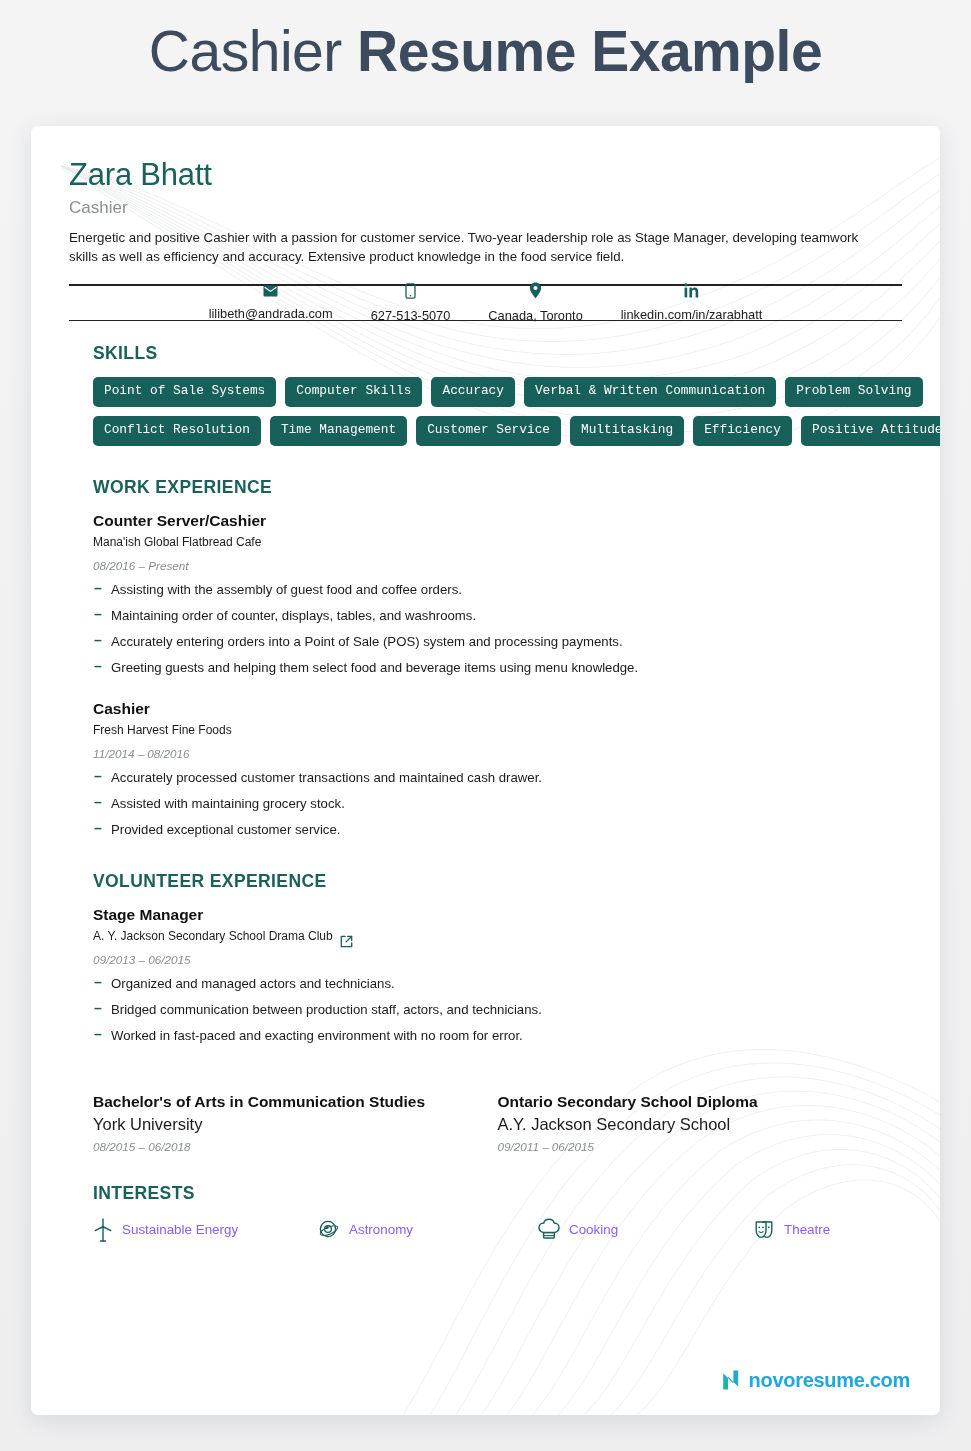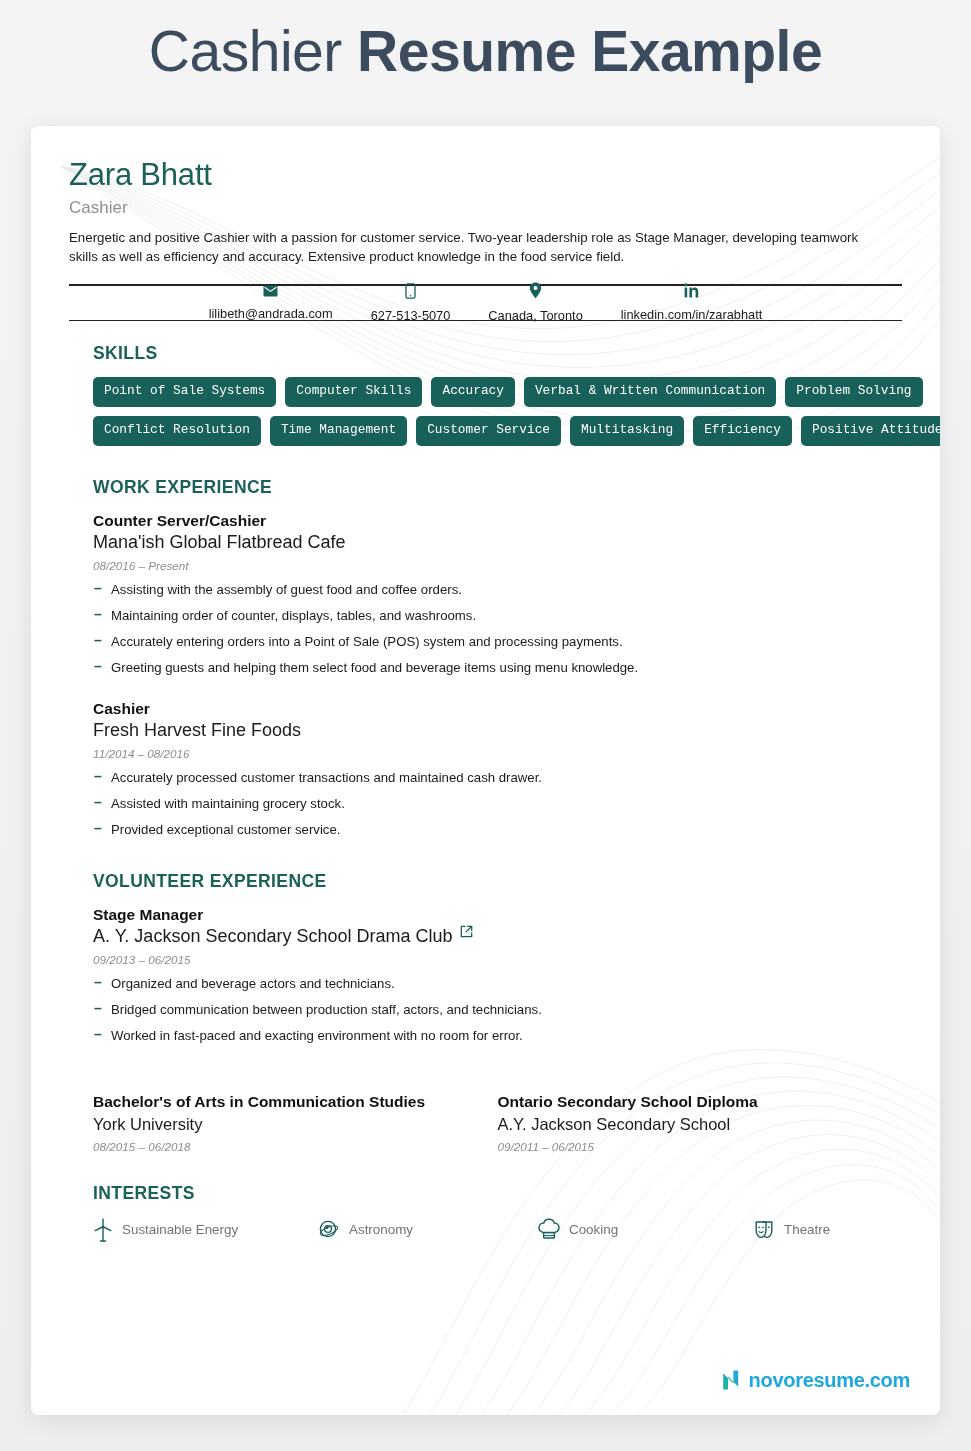--- a/index.html
+++ b/index.html
@@ -113,26 +113,26 @@
 
   
   .entry { margin-top: 12px; }
   .entry-role {
     font-size: 15.5px;
     font-weight: 700;
     color: #111;
     line-height: 21px;
   }
   .entry-org {
-    font-size: 18px;
+    font-size: 12px;
     font-weight: 400;
     color: #1b1b1b;
     line-height: 23px;
     display: flex;
-    align-items: flex-start;
+    align-items: flex-end;
     gap: 7px;
   }
   .entry-date {
     font-size: 11.7px;
     font-style: italic;
     color: #8a8d90;
     margin-top: 4px;
     line-height: 16px;
   }
   .bullets { margin-top: 7px; list-style: none; }
@@ -175,21 +175,21 @@
     color: #8a8d90;
     margin-top: 4px;
   }
 
   
   .interests-row { display: flex; margin-top: 14px; }
   .interest { display: flex; align-items: center; gap: 9px; }
   .interest:nth-child(1) { width: 225px; }
   .interest:nth-child(2) { width: 220px; }
   .interest:nth-child(3) { width: 215px; }
-  .interest .ilabel { font-size: 13.4px; color: #737373; }
+  .interest .ilabel { font-size: 13.4px; color: #8b5cf6; }
 
   
   .logo {
     position: absolute;
     right: 30px;
     bottom: 22px;
     display: flex;
     align-items: center;
     gap: 2px;
     z-index: 3;
@@ -360,21 +360,21 @@
             <span class="ico">
               <svg width="13" height="13" viewBox="0 0 13 13">
                   <path d="M5.2 1.3 H1.3 V11.7 H11.7 V7.8" fill="none" stroke="#18605a" stroke-width="1.3" stroke-linecap="round" stroke-linejoin="round"></path>
                   <path d="M7.6 1.3 H11.7 V5.4" fill="none" stroke="#18605a" stroke-width="1.3" stroke-linecap="round" stroke-linejoin="round"></path>
                   <path d="M11.5 1.5 L6.1 6.9" fill="none" stroke="#18605a" stroke-width="1.3" stroke-linecap="round"></path>
                 </svg>
             </span>
           </div>
           <div class="entry-date">09/2013 – 06/2015</div>
           <ul class="bullets">
-            <li>Organized and beverage actors and technicians.</li>
+            <li>Organized and managed actors and technicians.</li>
             <li>Bridged communication between production staff, actors, and technicians.</li>
             <li>Worked in fast-paced and exacting environment with no room for error.</li>
           </ul>
         </div>
       </div>
 
       <div class="section" style="padding-top:26px">
         <div class="edu-grid">
           <div class="edu-col">
             <div class="edu-degree">Bachelor's of Arts in Communication Studies</div>

